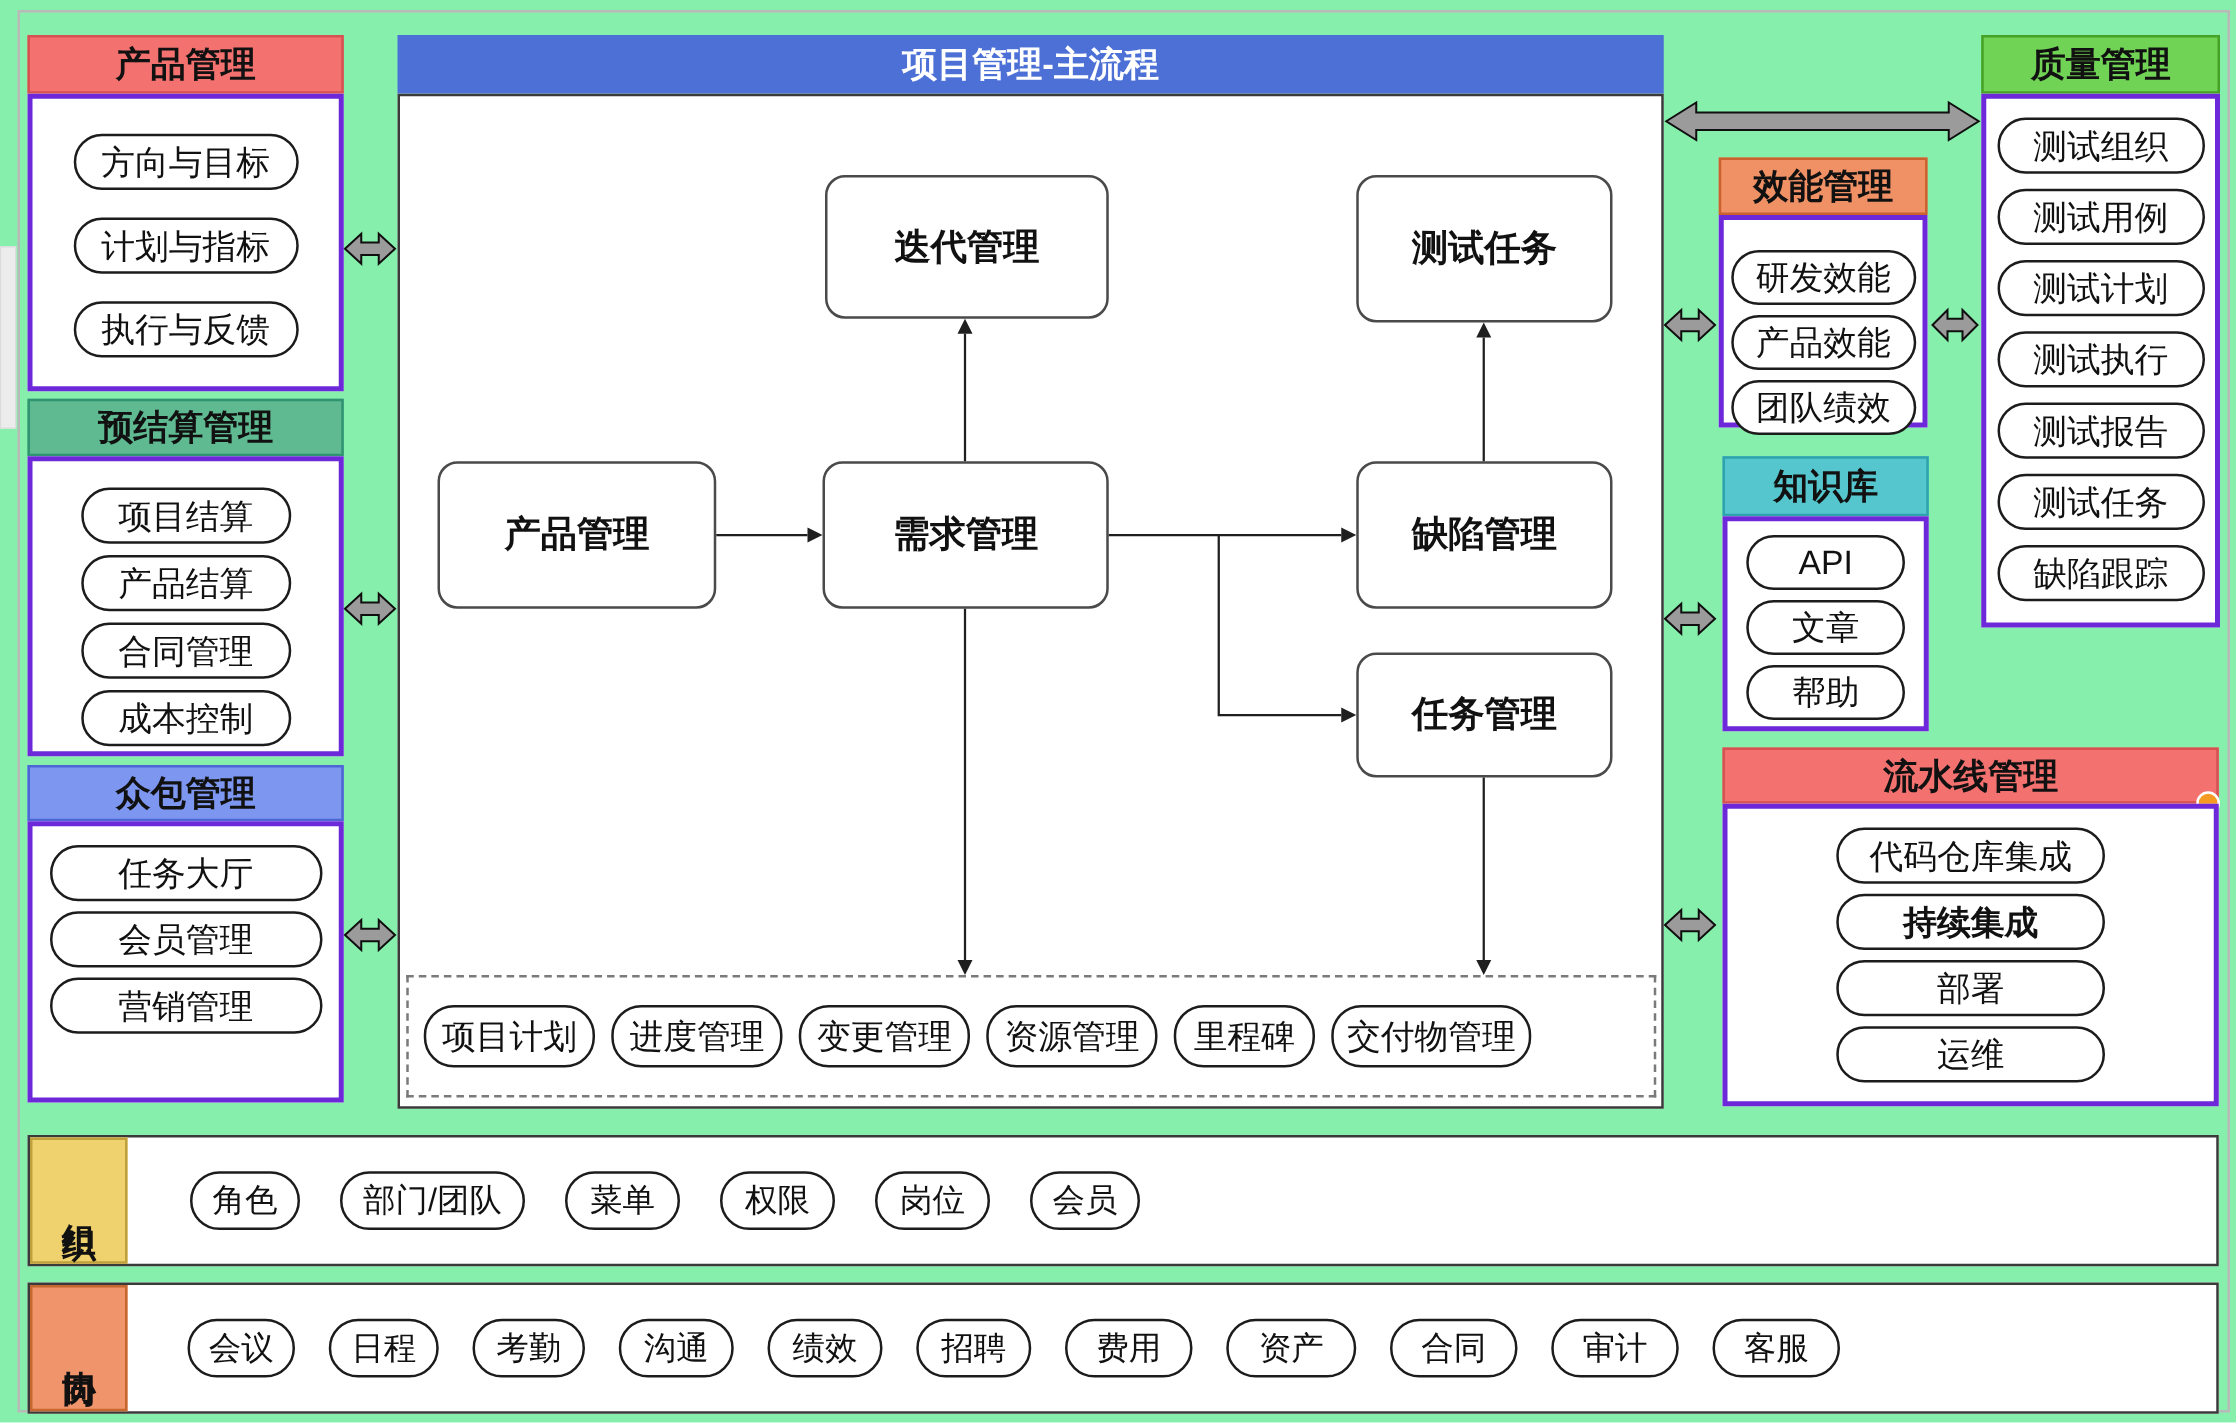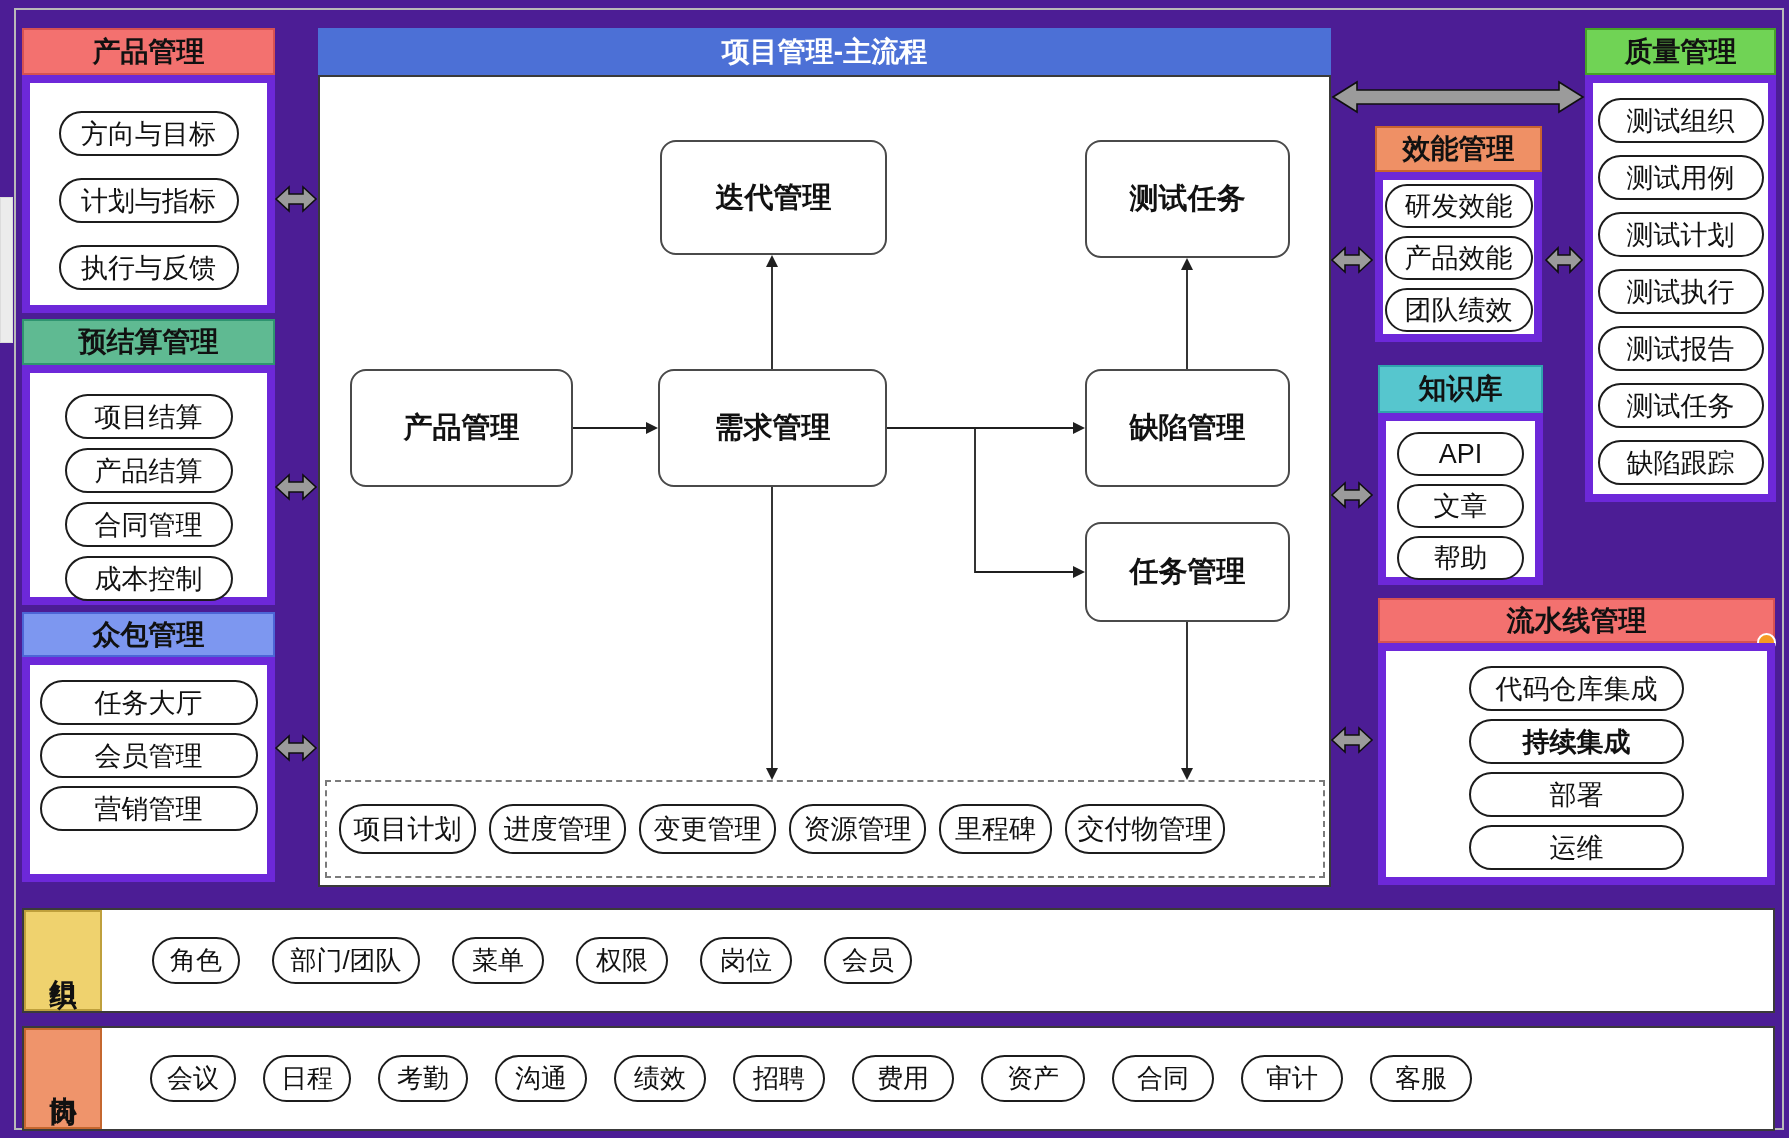--- a/index.html
+++ b/index.html
@@ -1,21 +1,21 @@
 <!DOCTYPE html>
 <html><head>
 <meta charset="utf-8">
 <style>
   html,body{margin:0;padding:0;background:#fff;}
   body{font-family:"Liberation Sans",sans-serif;-webkit-font-smoothing:antialiased;}
-  .stage{position:relative;width:1789px;height:1138px;background:#4c1d95;overflow:hidden;}
+  .stage{position:relative;width:1789px;height:1138px;background:#86efac;overflow:hidden;}
   .frame{position:absolute;left:14px;top:8px;width:1770px;height:1122px;border:2px solid #b9b9b9;box-sizing:border-box;}
   .edge-artifact{position:absolute;left:0;top:197px;width:13px;height:146px;background:#ececec;border:1px solid #dcdcdc;box-sizing:border-box;}
   .hdr{position:absolute;display:flex;align-items:center;justify-content:center;font-weight:bold;font-size:28px;color:#111;box-sizing:border-box;border:2px solid transparent;}
-  .body-box{position:absolute;background:#fff;border:8px solid #6d28d9;box-sizing:border-box;display:flex;flex-direction:column;align-items:center;}
+  .body-box{position:absolute;background:#fff;border:4px solid #6d28d9;box-sizing:border-box;display:flex;flex-direction:column;align-items:center;}
   .pill{border:2px solid #1c1c1c;border-radius:24px;background:#fff;display:flex;align-items:center;justify-content:center;font-size:27px;color:#111;box-sizing:border-box;flex:0 0 auto;}
   .node{position:absolute;background:#fff;border:2px solid #4a4a4a;border-radius:16px;display:flex;align-items:center;justify-content:center;font-weight:bold;font-size:29px;color:#111;box-sizing:border-box;}
   .hdr-red{border-color:#d65252;}
   .hdr-green{border-color:#2f9470;}
   .hdr-blue{border-color:#4c66d6;}
   .hdr-main{border:none;color:#fff;}
   .hdr-orange{border-color:#c9622f;}
   .hdr-teal{border-color:#2fa3ad;}
   .hdr-lime{border-color:#45a227;}
   .hdr-salmon{border-color:#d65252;}
@@ -73,21 +73,21 @@
   <div class="dashed-box">
     <div class="pill" style="width:137px;">项目计划</div>
     <div class="pill" style="width:137px;">进度管理</div>
     <div class="pill" style="width:137px;">变更管理</div>
     <div class="pill" style="width:137px;">资源管理</div>
     <div class="pill" style="width:113px;">里程碑</div>
     <div class="pill" style="width:160px;">交付物管理</div>
   </div>
 
   <div class="hdr hdr-orange" style="left: 1375px; top: 126px; width: 167px; height: 46px; background-color: rgb(239, 144, 101);">效能管理</div>
-  <div class="body-box" style="left:1375px;top:172px;width:167px;height:170px;padding-top:4px;gap:8px;">
+  <div class="body-box" style="left:1375px;top:172px;width:167px;height:170px;padding-top:24px;gap:8px;">
     <div class="pill" style="width:148px;height:44px;">研发效能</div>
     <div class="pill" style="width:148px;height:44px;">产品效能</div>
     <div class="pill" style="width:148px;height:44px;">团队绩效</div>
   </div>
 
   <div class="hdr hdr-teal" style="left: 1378px; top: 365px; width: 165px; height: 48px; background-color: rgb(86, 198, 206);">知识库</div>
   <div class="body-box" style="left:1378px;top:413px;width:165px;height:172px;padding-top:11px;gap:8px;">
     <div class="pill" style="width:127px;height:44px;">API</div>
     <div class="pill" style="width:127px;height:44px;">文章</div>
     <div class="pill" style="width:127px;height:44px;">帮助</div>

